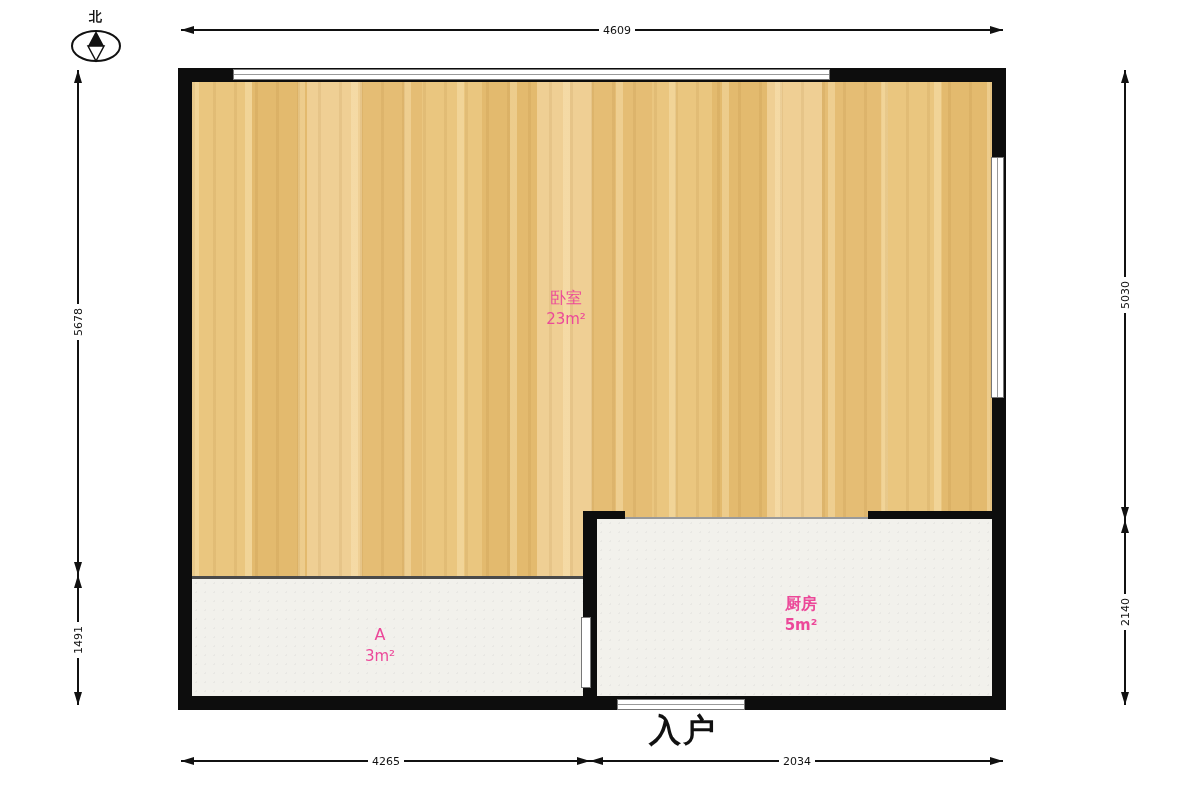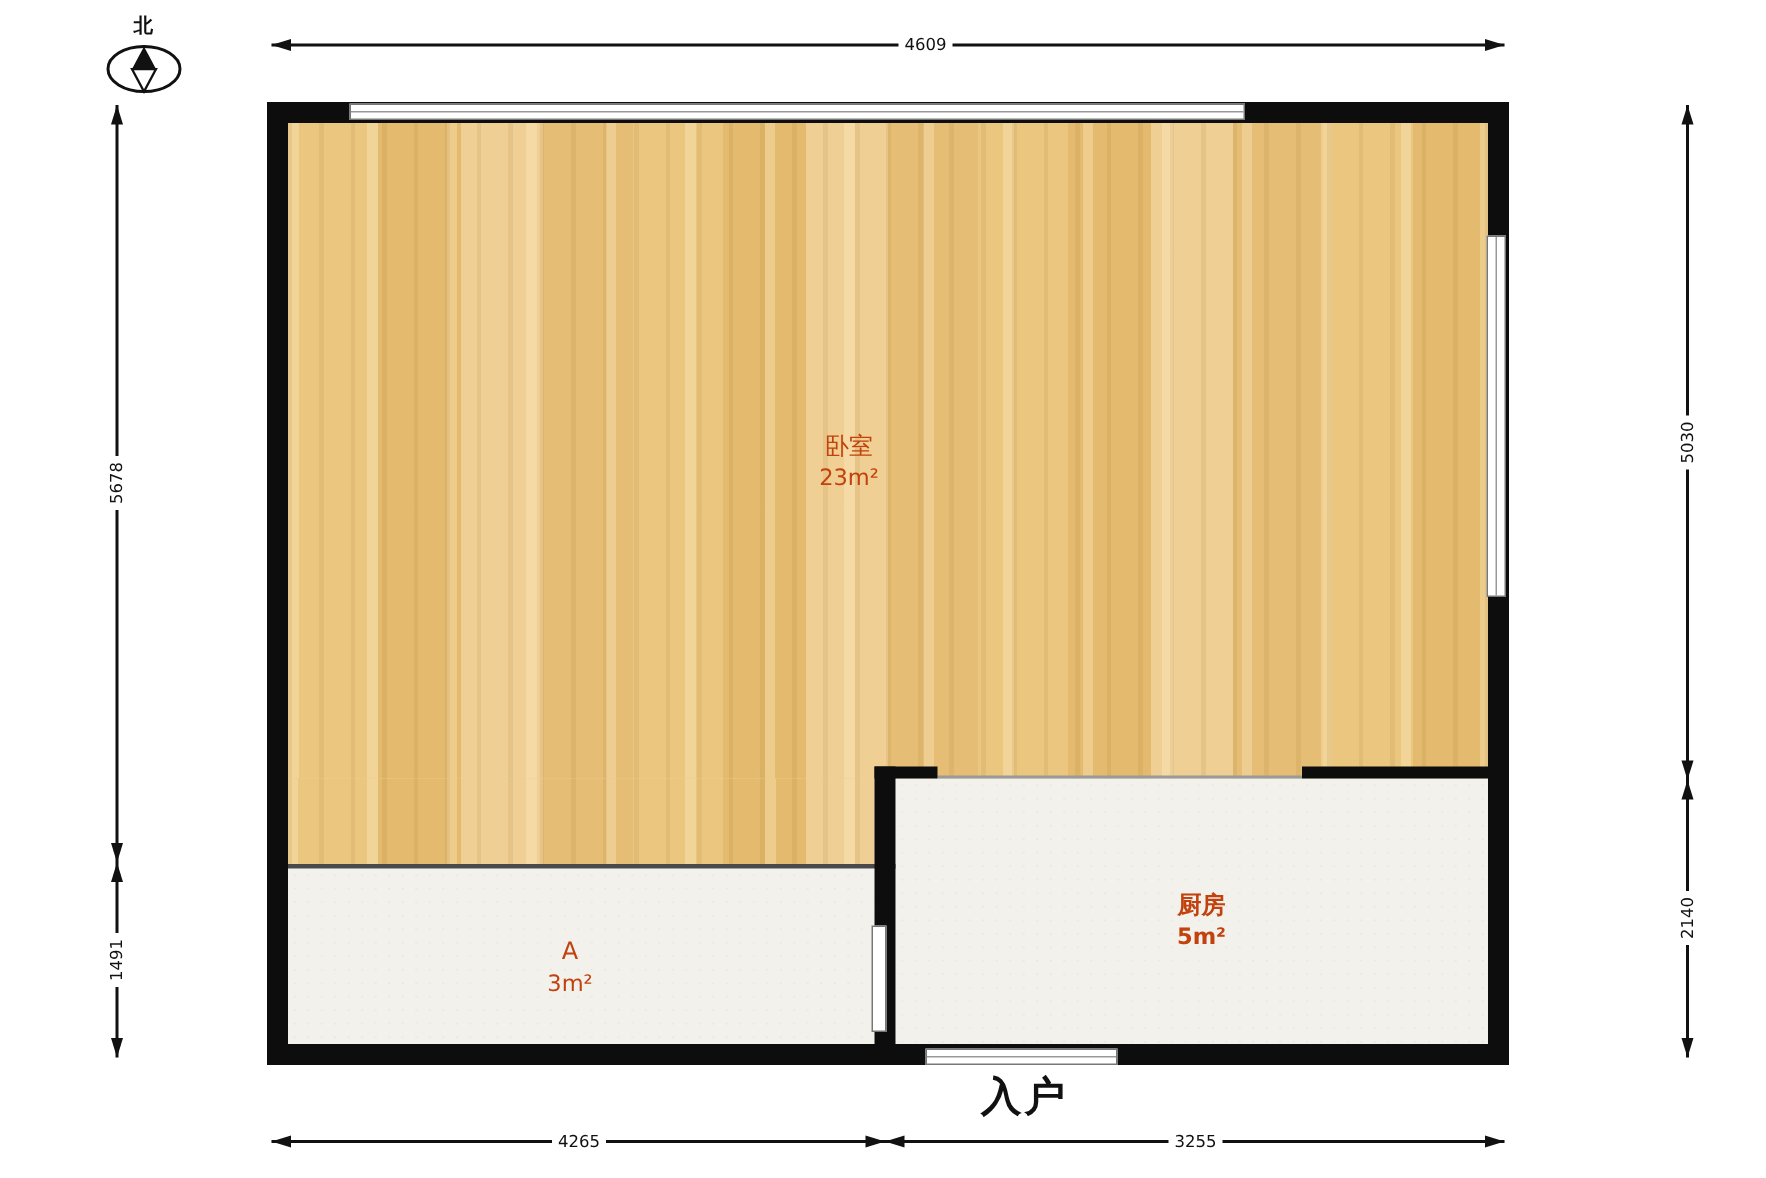--- a/index.html
+++ b/index.html
@@ -34,24 +34,24 @@
   .threshold { position:absolute; background:#9a9a9a; }
   .transition-line { position:absolute; background:#4a4a4a; }
 
   
   .window-h { position:absolute; background:#ffffff; border:1px solid #777; }
   .window-h .pane { position:absolute; left:0; right:0; top:50%; height:1px; margin-top:-1px; background:#999; }
   .window-v { position:absolute; background:#ffffff; border:1px solid #777; }
   .window-v .pane { position:absolute; top:0; bottom:0; left:50%; width:1px; margin-left:-1px; background:#999; }
 
   
-  .room-label { position:absolute; transform:translate(-50%,-50%); text-align:center; color:#c2410c; }
+  .room-label { position:absolute; transform:translate(-50%,-50%); text-align:center; color:#ec4899; }
   .room-label .name { font-size:16px; line-height:22px; }
   .room-label .area { font-size:15px; line-height:21px; }
-  .entry-label { position:absolute; transform:translate(-50%,-50%); font-size:27px; font-weight:bold; color:#111; letter-spacing:2px; }
+  .entry-label { position:absolute; transform:translate(-50%,-50%); font-size:32px; font-weight:bold; color:#111; letter-spacing:2px; }
 
   
   .hline { position:absolute; height:2px; background:#111; }
   .vline { position:absolute; width:2px; background:#111; }
   .arrow { position:absolute; width:0; height:0; border-style:solid; }
   .arrow.a-left  { border-width:4px 13px 4px 0; border-color:transparent #111 transparent transparent; }
   .arrow.a-right { border-width:4px 0 4px 13px; border-color:transparent transparent transparent #111; }
   .arrow.a-up    { border-width:0 4px 13px 4px; border-color:transparent transparent #111 transparent; }
   .arrow.a-down  { border-width:13px 4px 0 4px; border-color:#111 transparent transparent transparent; }
   .dim-label {
@@ -119,21 +119,21 @@
   <div class="arrow a-left" style="left:181px; top:26px;"></div>
   <div class="arrow a-right" style="left:990px; top:26px;"></div>
   <div class="dim-label" style="left:617px; top:30px;">4609</div>
 
   <div class="hline" style="left:181px; top:760px; width:822px;"></div>
   <div class="arrow a-left" style="left:181px; top:757px;"></div>
   <div class="arrow a-right" style="left:577px; top:757px;"></div>
   <div class="arrow a-left" style="left:590px; top:757px;"></div>
   <div class="arrow a-right" style="left:990px; top:757px;"></div>
   <div class="dim-label" style="left:386px; top:761px;">4265</div>
-  <div class="dim-label" style="left:797px; top:761px;">3255</div>
+  <div class="dim-label" style="left:797px; top:761px;">2034</div>
 
   <div class="vline" style="left:77px; top:70px; height:635px;"></div>
   <div class="arrow a-up" style="left:74px; top:70px;"></div>
   <div class="arrow a-down" style="left:74px; top:562px;"></div>
   <div class="arrow a-up" style="left:74px; top:575px;"></div>
   <div class="arrow a-down" style="left:74px; top:692px;"></div>
   <div class="dim-label vert" style="left:78px; top:322px;">5678</div>
   <div class="dim-label vert" style="left:78px; top:640px;">1491</div>
 
   <div class="vline" style="left:1124px; top:70px; height:635px;"></div>

